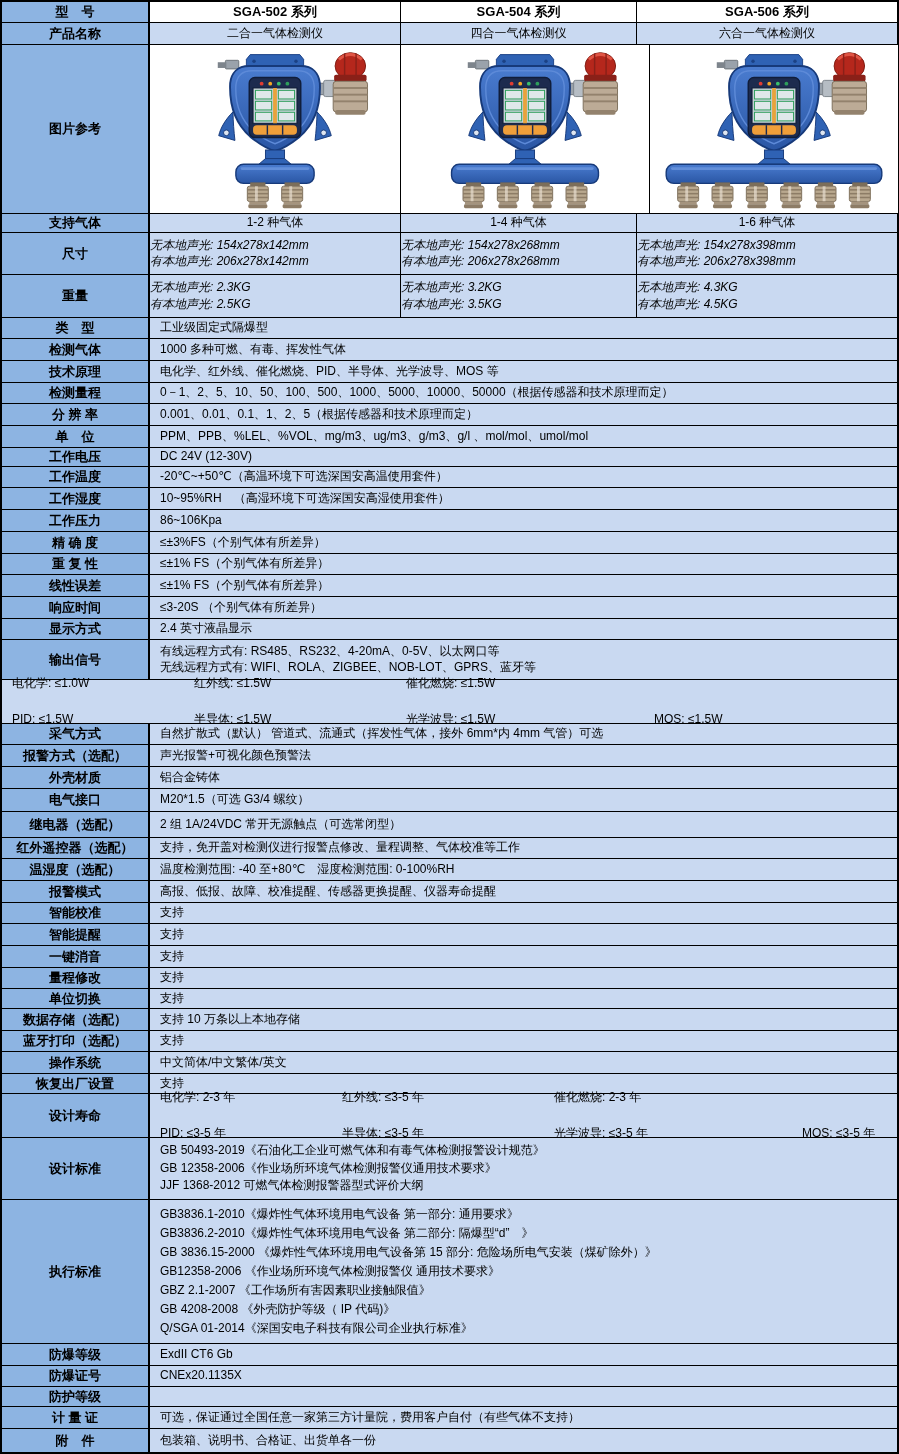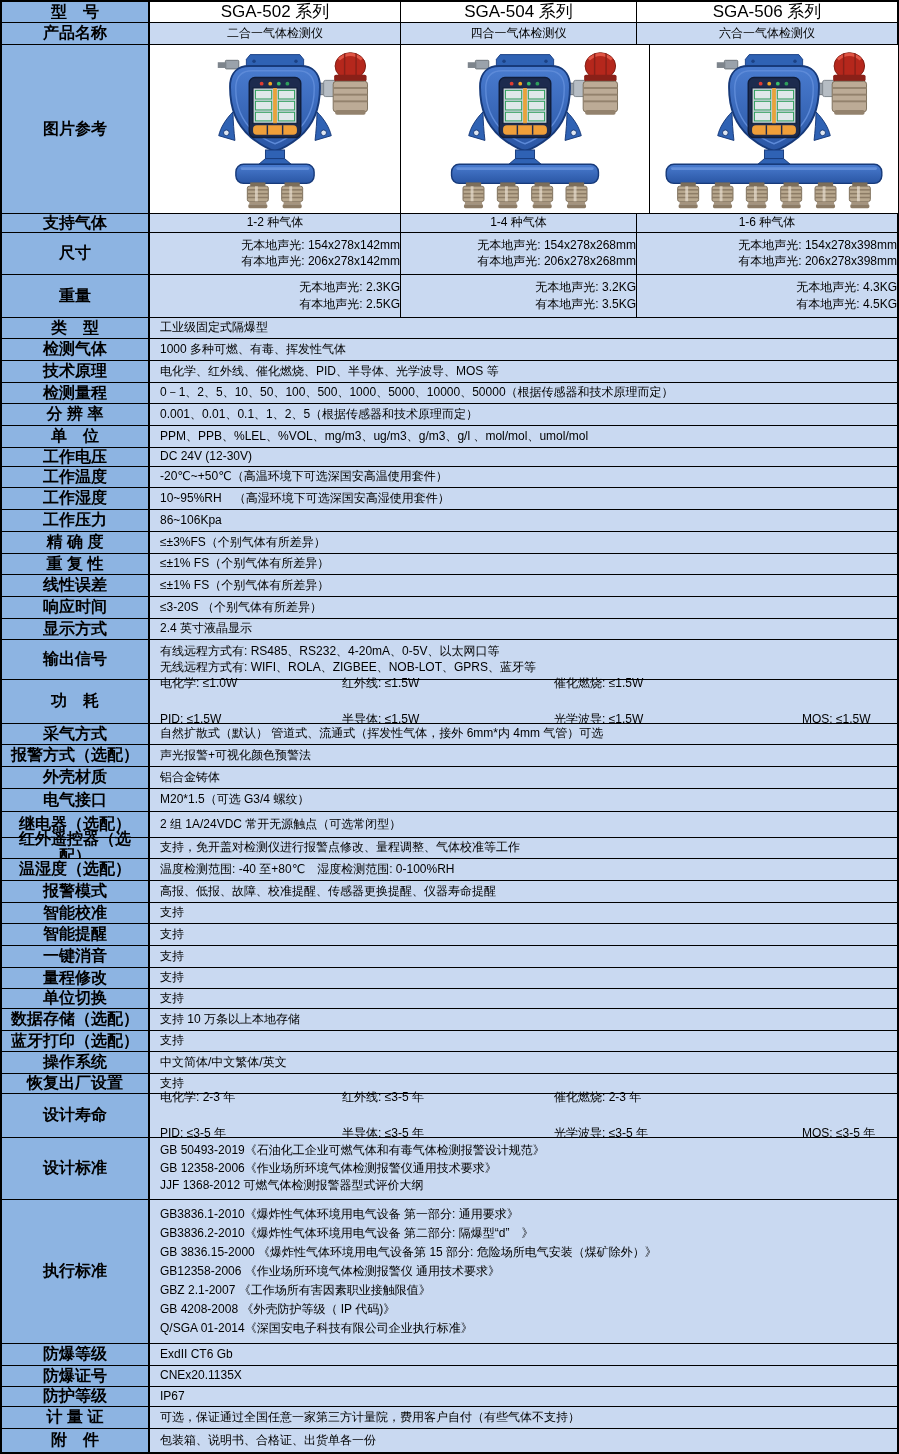--- a/index.html
+++ b/index.html
@@ -2,30 +2,30 @@
 <html style="--header-fill: #8db4e2; --cell-fill: #c9d9f1; --border: #000000; --device-blue: #2f62b4; --beacon-red: #b5271c; --sensor-brass: #b9a88f; --screen-orange: #ef9f3a;"><head>
 <meta charset="utf-8">
 <style>
   html,body{margin:0;padding:0;background:#fff;}
   body{font-family:"Liberation Sans","DejaVu Sans",sans-serif;color:#000;}
   .sheet{width:899px;height:1454px;box-sizing:border-box;border:2px solid var(--border,#000);background:var(--cell-fill,#c9d9f1);}
   .tr{display:flex;box-sizing:border-box;border-bottom:1px solid var(--border,#000);}
   .tr:last-child{border-bottom:none;}
   .th{flex:0 0 148px;width:148px;box-sizing:border-box;background:var(--header-fill,#8db4e2);
       border-right:2px solid var(--border,#000);display:flex;align-items:center;justify-content:center;
-      font-weight:bold;font-size:16px;text-align:center;padding:0 3px;white-space:pre-wrap;line-height:1.05;}
+      font-weight:bold;font-size:13px;text-align:center;padding:0 3px;white-space:pre-wrap;line-height:1.05;}
   .td{display:flex;align-items:center;box-sizing:border-box;font-size:12px;background:var(--cell-fill,#c9d9f1);line-height:1.1;}
   .td.full{flex:1;padding-left:10px;padding-right:17px;}
   .c{justify-content:center;text-align:center;}
   .c2{flex:0 0 251px;border-right:1px solid var(--border,#000);}
   .c3{flex:0 0 236px;border-right:1px solid var(--border,#000);}
   .c4{flex:1;}
   .white{background:#fff;}
-  .bold{font-weight:normal;font-size:17px;}
-  .stack{flex-direction:column;justify-content:space-evenly;align-items:flex-end;padding:2px 0;}
+  .bold{font-weight:bold;font-size:13px;}
+  .stack{flex-direction:column;justify-content:space-evenly;align-items:flex-start;padding:2px 0;font-style:italic;}
   .lines{flex-direction:column;align-items:flex-start;justify-content:space-evenly;padding-top:2px;padding-bottom:2px;}
   .pgrid{display:grid;grid-template-columns:182px 212px 248px 1fr;row-gap:22px;width:100%;}
   .imgcell{background:#fff;justify-content:center;}
   .device{display:flex;align-items:center;justify-content:center;}
   svg{display:block;}
 </style>
 </head>
 <body>
 
 <div class="sheet">
@@ -459,21 +459,20 @@
 
   <div class="tr" style="height:40px">
     <div class="th">输出信号</div>
     <div class="td full lines">
       <div>有线远程方式有: RS485、RS232、4-20mA、0-5V、以太网口等</div>
       <div>无线远程方式有: WIFI、ROLA、ZIGBEE、NOB-LOT、GPRS、蓝牙等</div>
     </div>
   </div>
 
   <div class="tr" style="height:44px">
-    <div class="th">功　耗</div>
     <div class="td full">
       <div class="pgrid">
         <span>电化学: ≤1.0W</span>
         <span>红外线: ≤1.5W</span>
         <span>催化燃烧: ≤1.5W</span>
         <span></span>
         <span>PID: ≤1.5W</span>
         <span>半导体: ≤1.5W</span>
         <span>光学波导: ≤1.5W</span>
         <span>MOS: ≤1.5W</span>
@@ -591,21 +590,20 @@
   <div class="tr" style="height:22px">
       <div class="th">防爆等级</div>
       <div class="td full">ExdII CT6 Gb</div>
     </div>
   <div class="tr" style="height:21px">
       <div class="th">防爆证号</div>
       <div class="td full">CNEx20.1135X</div>
     </div>
   <div class="tr" style="height:20px">
       <div class="th">防护等级</div>
-      <div class="td full">IP67</div>
     </div>
   <div class="tr" style="height:22px">
       <div class="th">计 量 证</div>
       <div class="td full">可选，保证通过全国任意一家第三方计量院，费用客户自付（有些气体不支持）</div>
     </div>
   <div class="tr" style="height:23px">
       <div class="th">附　件</div>
       <div class="td full">包装箱、说明书、合格证、出货单各一份</div>
     </div>
 

